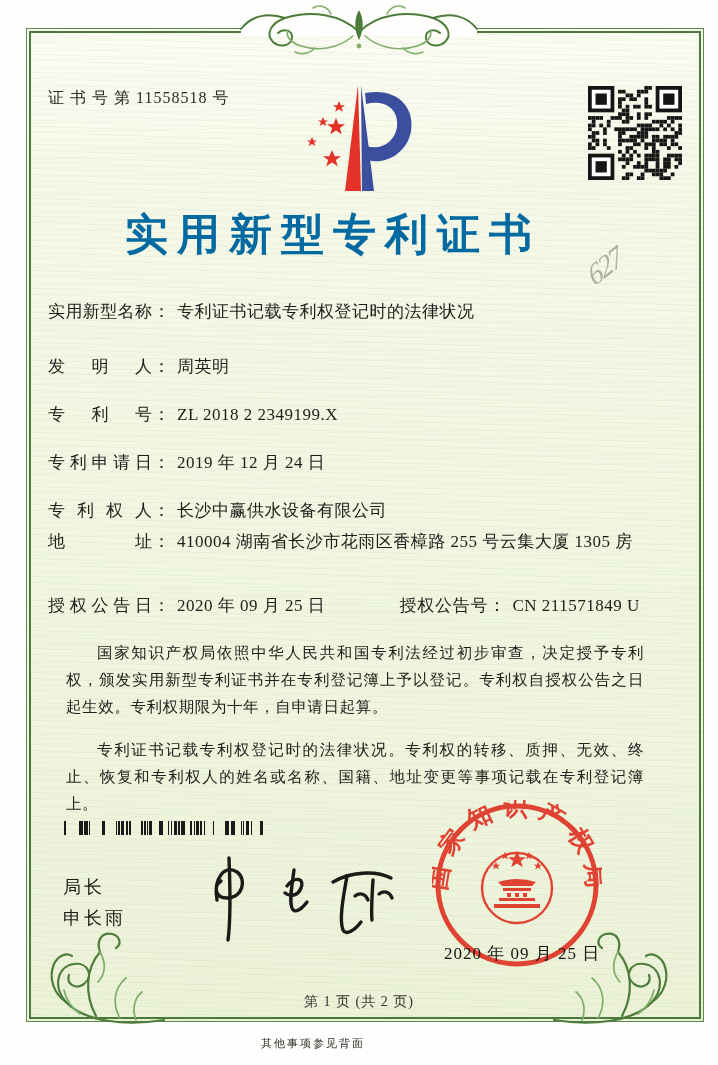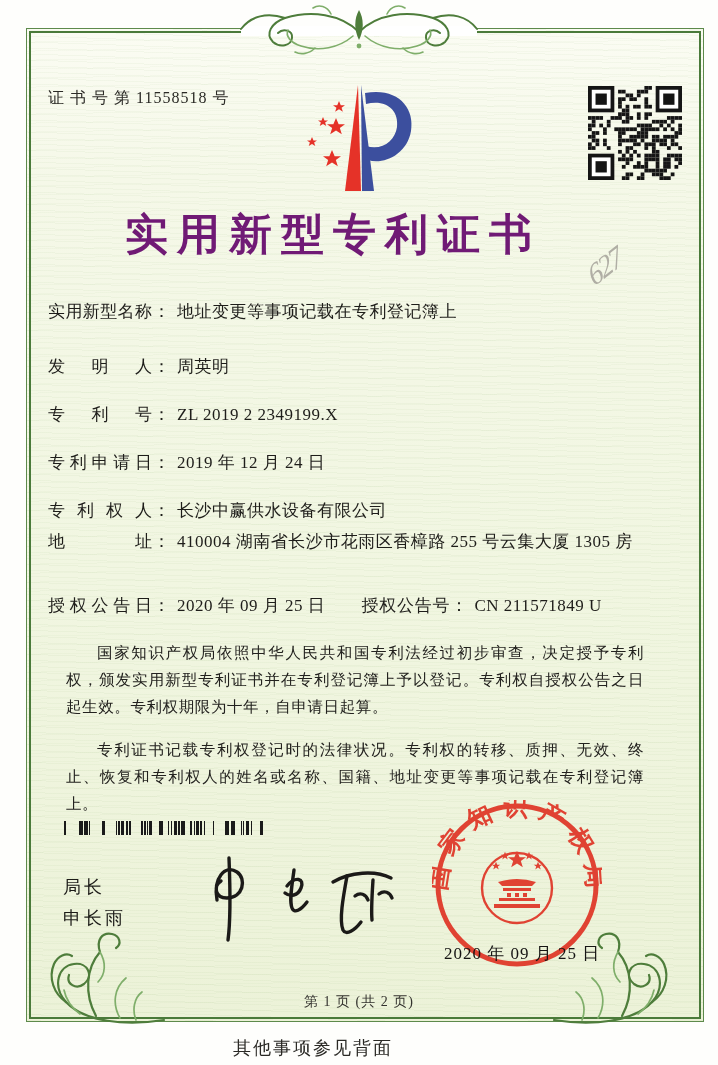--- a/index.html
+++ b/index.html
@@ -18,45 +18,45 @@
   }
   .frame-inner{
     position:absolute; left:2px; top:2px; right:2px; bottom:2px;
     border:2px solid #4a7a3a; box-sizing:border-box;
   }
 
   
   .cert-no{left:48px; top:88px; font-size:16px; color:#2b2a26; letter-spacing:1px;}
   .qr{left:588px; top:86px; width:94px; height:94px;}
   .doc-title{left:0; top:206px; width:666px; text-align:center;
-    font-size:43px; font-weight:700; letter-spacing:9px; color:#701a75;}
+    font-size:43px; font-weight:700; letter-spacing:9px; color:#0369a1;}
   .hand-note{left:586px; top:250px; font-size:29px; color:#a5a29a; font-style:italic;
     transform:rotate(-38deg) skewX(-12deg); letter-spacing:-2px; opacity:.85;}
 
   
   .field-row{left:48px; font-size:17px; color:#1e1d1a; white-space:nowrap;}
   .flabel{display:inline-block; width:104px; text-align:justify; text-align-last:justify; vertical-align:bottom;}
   .fcolon{margin:0 7px 0 1px;}
   .fvalue{letter-spacing:.5px;}
-  .grant-group{display:inline-block; margin-left:32px;}
+  .grant-group{display:inline-block; margin-left:70px;}
   .grant-group .flabel{width:88px;}
 
   
   .body-text{left:50px; top:623px; width:610px; font-size:15.5px; line-height:27px;
     color:#23221f; text-align:justify; letter-spacing:.6px;}
   .body-text p{margin:16px; text-indent:2em;}
 
   
   .barcode{left:64px; top:821px; width:200px; height:14px;}
   .director{left:63px; top:872px; font-size:18px; color:#1c1b18; letter-spacing:3px; line-height:31px;}
   .signature{left:195px; top:850px;}
   .seal{left:432px; top:800px;}
   .seal-date{left:444px; top:942px; font-size:17px; color:#151413; letter-spacing:1px; z-index:5;}
   .page-info{left:0; top:993px; width:718px; text-align:center; font-size:14px; color:#33322e; letter-spacing:1px;}
-  .back-note{left:0; top:1036px; width:626px; text-align:center; font-size:18px; color:#2a2925; letter-spacing:2px;}
+  .back-note{left:0; top:1036px; width:626px; text-align:center; font-size:11px; color:#2a2925; letter-spacing:2px;}
 
   .flourish{z-index:3;}
 </style>
 </head>
 <body>
 
 <svg width="0" height="0" style="position:absolute" aria-hidden="true">
   <defs>
     <path id="st" d="M0,-1 L0.294,-0.309 1,-0.309 0.427,0.118 0.647,0.809 0,0.382 -0.647,0.809 -0.427,0.118 -1,-0.309 -0.294,-0.309 Z"></path>
   </defs>
@@ -348,27 +348,27 @@
         <rect x="3.76" y="71.44" width="18.799999999999997" height="18.799999999999997" fill="#fff"></rect>
         <rect x="7.52" y="75.19999999999999" width="11.28" height="11.28" fill="#151515"></rect>
       </svg>
   </div>
 
   <div class="abs doc-title">实用新型专利证书</div>
 
   <div class="abs hand-note">627</div>
 
   <div class="abs field-row" style="top:300px;">
-    <span class="flabel">实用新型名称</span><span class="fcolon">：</span><span class="fvalue">地址变更等事项记载在专利登记簿上</span>
+    <span class="flabel">实用新型名称</span><span class="fcolon">：</span><span class="fvalue">专利证书记载专利权登记时的法律状况</span>
   </div>
   <div class="abs field-row" style="top:355px;">
     <span class="flabel">发明人</span><span class="fcolon">：</span><span class="fvalue">周英明</span>
   </div>
   <div class="abs field-row" style="top:403px;">
-    <span class="flabel">专利号</span><span class="fcolon">：</span><span class="fvalue">ZL 2019 2 2349199.X</span>
+    <span class="flabel">专利号</span><span class="fcolon">：</span><span class="fvalue">ZL 2018 2 2349199.X</span>
   </div>
   <div class="abs field-row" style="top:451px;">
     <span class="flabel">专利申请日</span><span class="fcolon">：</span><span class="fvalue">2019 年 12 月 24 日</span>
   </div>
   <div class="abs field-row" style="top:499px;">
     <span class="flabel">专利权人</span><span class="fcolon">：</span><span class="fvalue">长沙中赢供水设备有限公司</span>
   </div>
   <div class="abs field-row" style="top:530px;">
     <span class="flabel">地址</span><span class="fcolon">：</span><span class="fvalue">410004 湖南省长沙市花雨区香樟路 255 号云集大厦 1305 房</span>
   </div>

